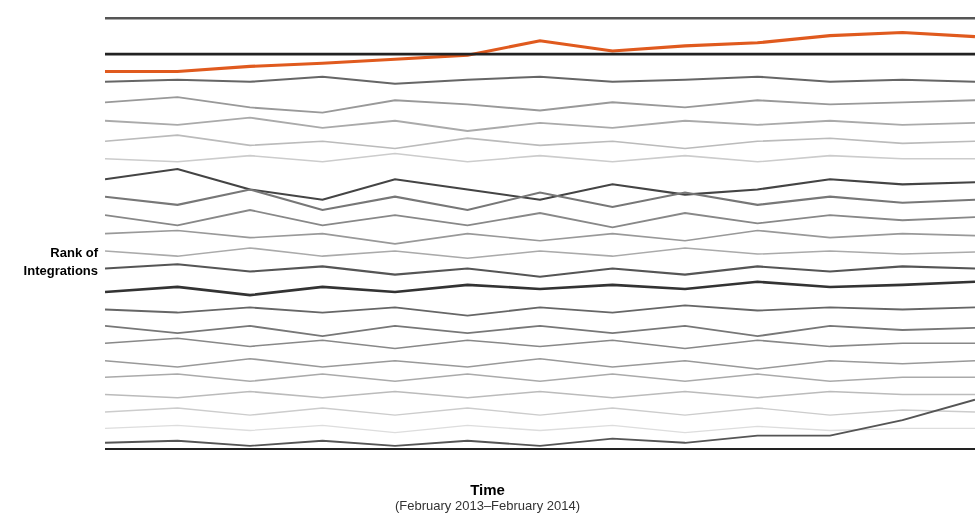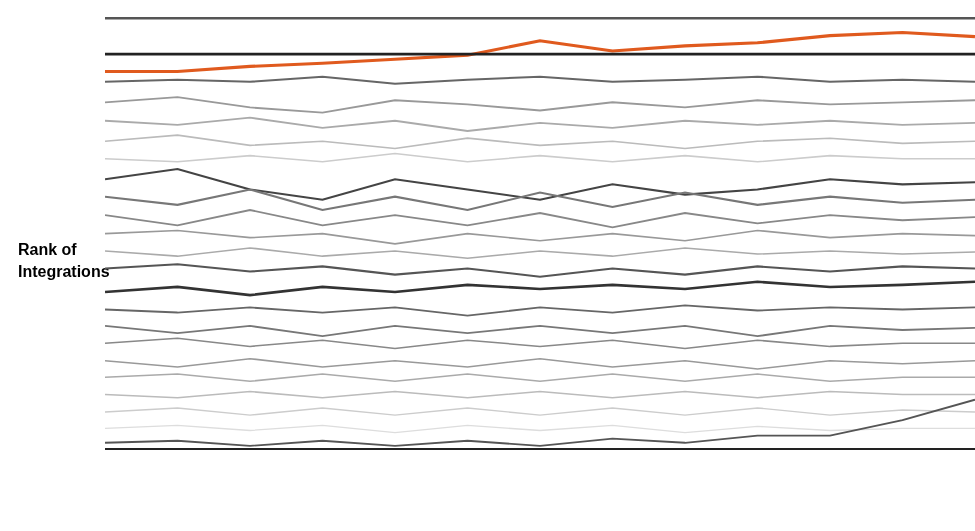--- a/index.html
+++ b/index.html
@@ -16,22 +16,22 @@
       position: relative;
       width: 975px;
       height: 531px;
     }
     .y-label {
       position: absolute;
       left: 18px;
       top: 50%;
       transform: translateY(-60%);
       font-weight: bold;
-      font-size: 16px;
-      text-align: left;
+      font-size: 13px;
+      text-align: right;
       line-height: 1.4;
       width: 80px;
     }
     .chart-area {
       position: absolute;
       left: 105px;
       top: 10px;
       right: 0px;
       bottom: 80px;
     }
@@ -117,13 +117,17 @@
       <polyline points="0,408 60,405 120,410 180,405 240,412 300,405 360,410 420,405 480,412 540,406 600,410 660,408 720,408" fill="none" stroke="#ddd" stroke-width="1.3"></polyline>
 
       <polyline points="0,422 60,420 120,425 180,420 240,425 300,420 360,425 420,418 480,422 540,415 600,415 660,400 720,380" fill="none" stroke="#555" stroke-width="1.8"></polyline>
 
       <polyline points="0,428 60,428 120,428 180,428 240,428 300,428 360,428 420,428 480,428 540,428 600,428 660,428 720,428" fill="none" stroke="#222" stroke-width="2"></polyline>
 
     </svg>
 
   </div>
 
+  <div class="x-axis-title">
+    <div class="main">Time</div>
+    <div class="sub">(February 2013–February 2014)</div>
+  </div>
 </div>
 
 </body></html>

